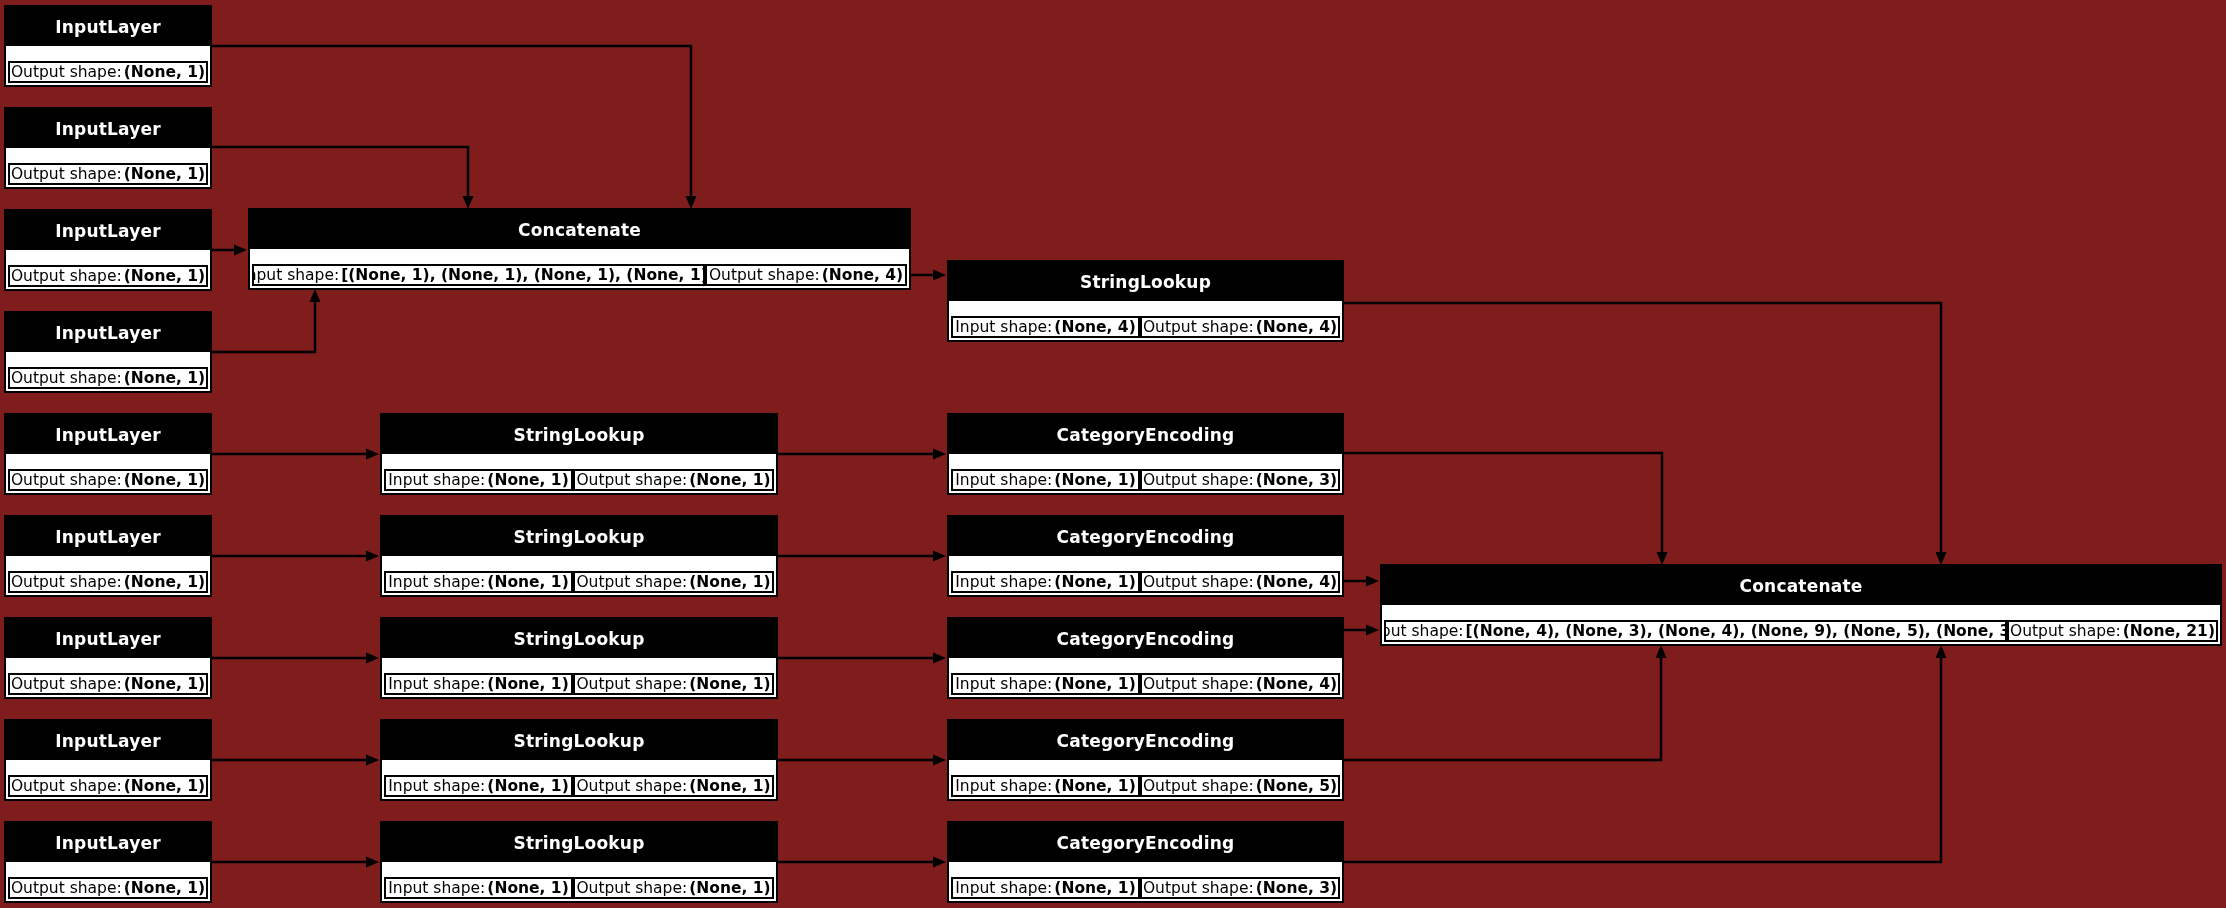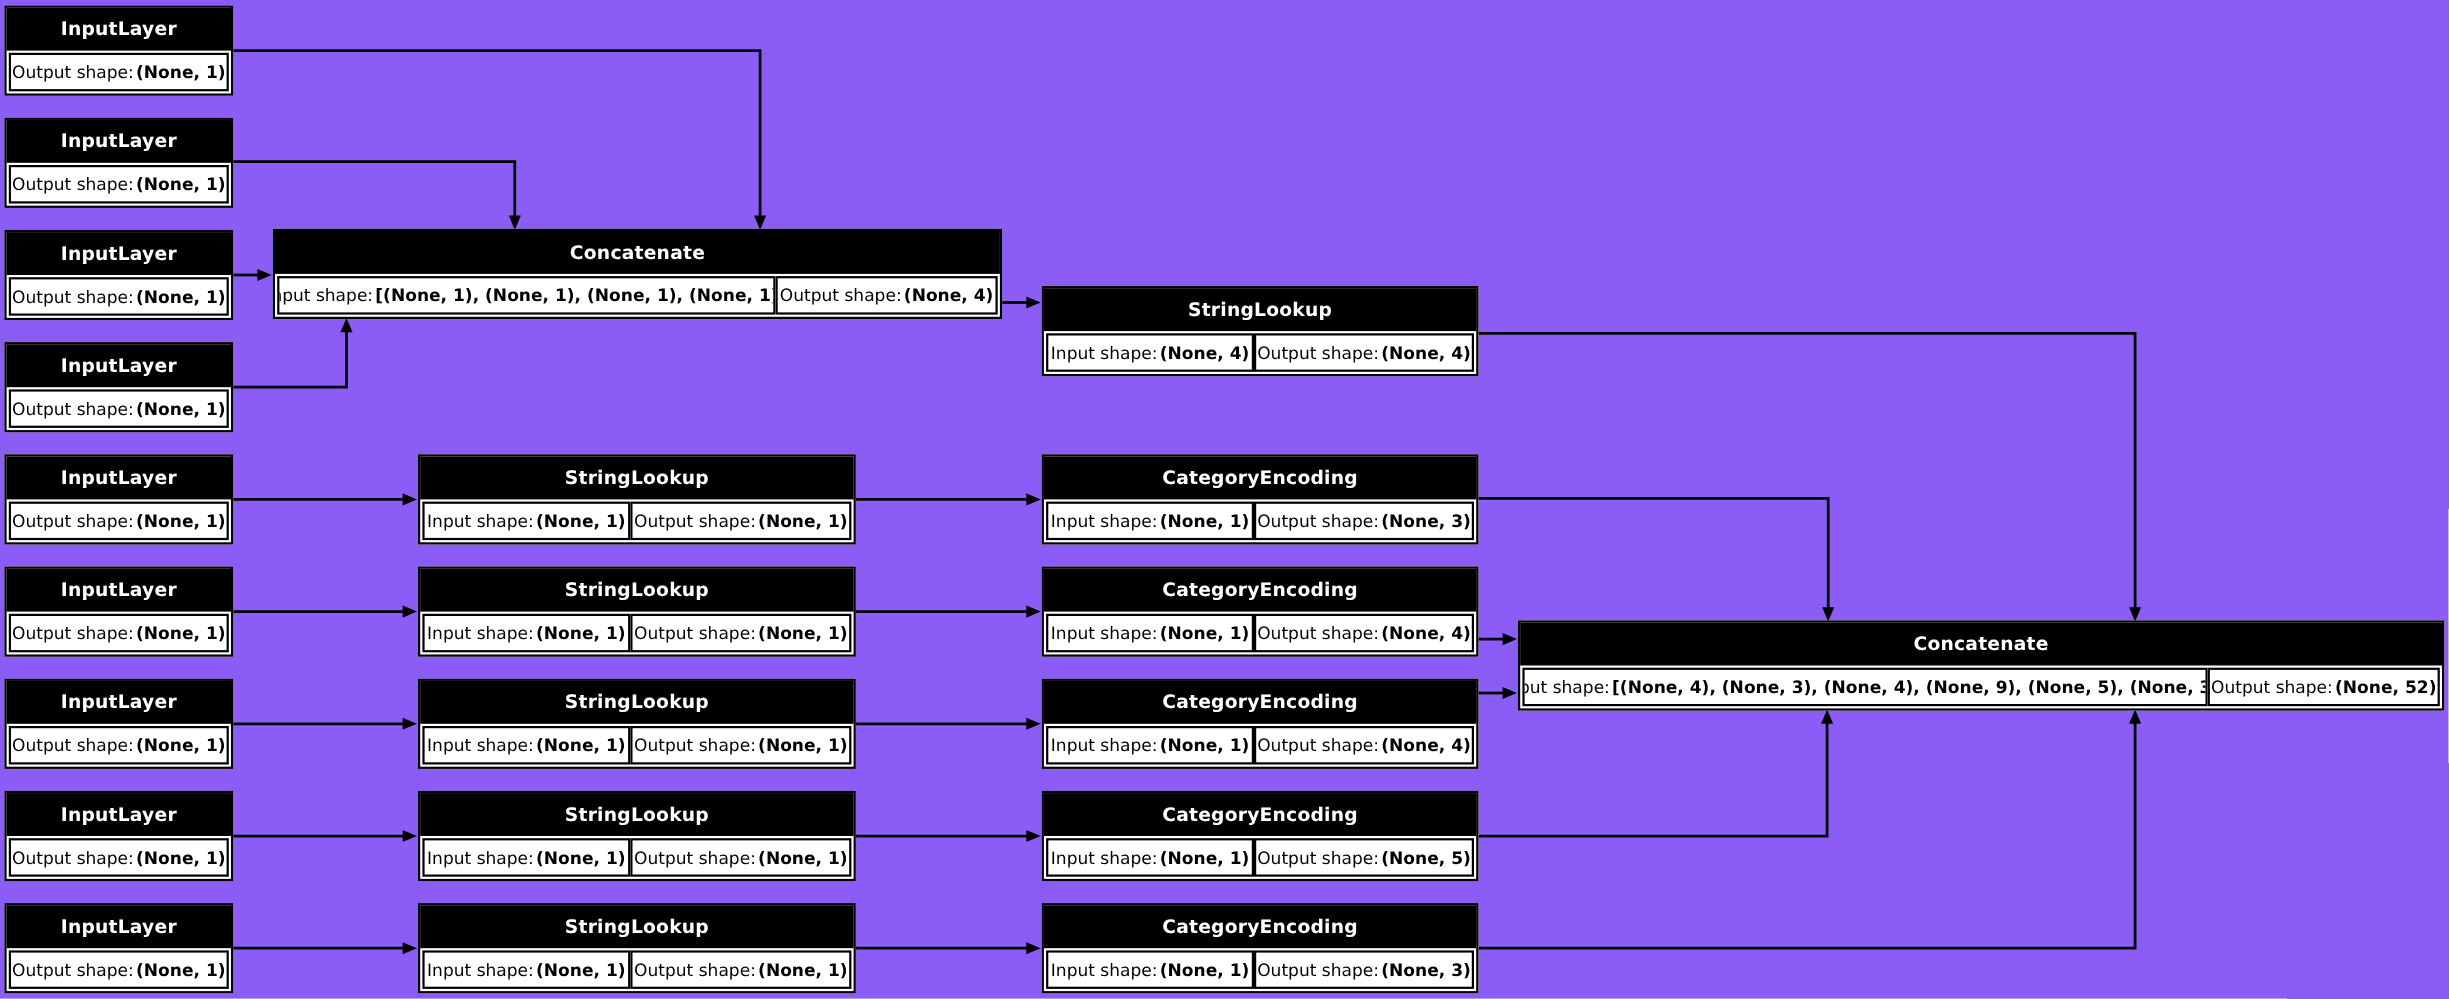--- a/index.html
+++ b/index.html
@@ -1,30 +1,30 @@
 <!DOCTYPE html>
 <html><head>
 <meta charset="utf-8">
 <style>
   html,body{margin:0;padding:0;background:#ffffff;}
   #canvas{
-    position:relative;width:2226px;height:908px;background:#8b5cf6;
+    position:relative;width:2226px;height:908px;background:#7f1d1d;
     font-family:"DejaVu Sans","Liberation Sans",sans-serif;overflow:hidden;
   }
   #edge-layer{position:absolute;left:0;top:0;width:2226px;height:908px;}
   .node{
     position:absolute;box-sizing:border-box;border:2.5px solid #000;
     background:#ffffff;display:flex;flex-direction:column;
   }
   .hdr{
     height:39px;flex:0 0 39px;background:#000;color:#fff;font-weight:bold;
     font-size:17px;display:flex;align-items:center;justify-content:center;
     letter-spacing:0.2px;
   }
-  .body{flex:1;display:flex;padding:2px;}
+  .body{flex:1;display:flex;padding:2px;align-items:flex-end;}
   .cell{
     box-sizing:border-box;border:2px solid #000;background:#fff;color:#000;
     display:flex;align-items:center;justify-content:center;
     font-size:15.5px;white-space:pre;overflow:hidden;
   }
   .cell .lbl{font-weight:normal;}
   .cell .val{font-weight:bold;margin-left:2px;}
 </style>
 </head>
 <body>
@@ -210,16 +210,16 @@
       <div class="hdr">CategoryEncoding</div>
       <div class="body">
         <div class="cell" style="width: 189px;"><span class="lbl">Input shape:</span><span class="val">(None, 1)</span></div>
         <div class="cell" style="flex: 1 1 0%;"><span class="lbl">Output shape:</span><span class="val">(None, 3)</span></div>
       </div>
     </div>
     <div class="node" style="left: 1380px; top: 564px; width: 842px; height: 82px;">
       <div class="hdr">Concatenate</div>
       <div class="body">
         <div class="cell" style="width: 623px;"><span class="lbl">Input shape:</span><span class="val">[(None, 4), (None, 3), (None, 4), (None, 9), (None, 5), (None, 3)]</span></div>
-        <div class="cell" style="flex: 1 1 0%;"><span class="lbl">Output shape:</span><span class="val">(None, 52)</span></div>
+        <div class="cell" style="flex: 1 1 0%;"><span class="lbl">Output shape:</span><span class="val">(None, 21)</span></div>
       </div>
     </div>
   </div>
 
 </body></html>

